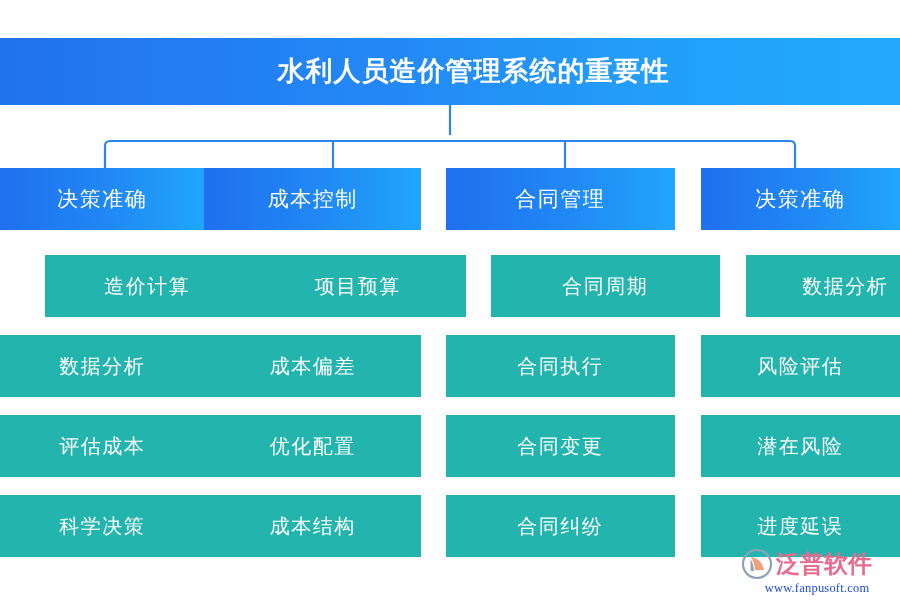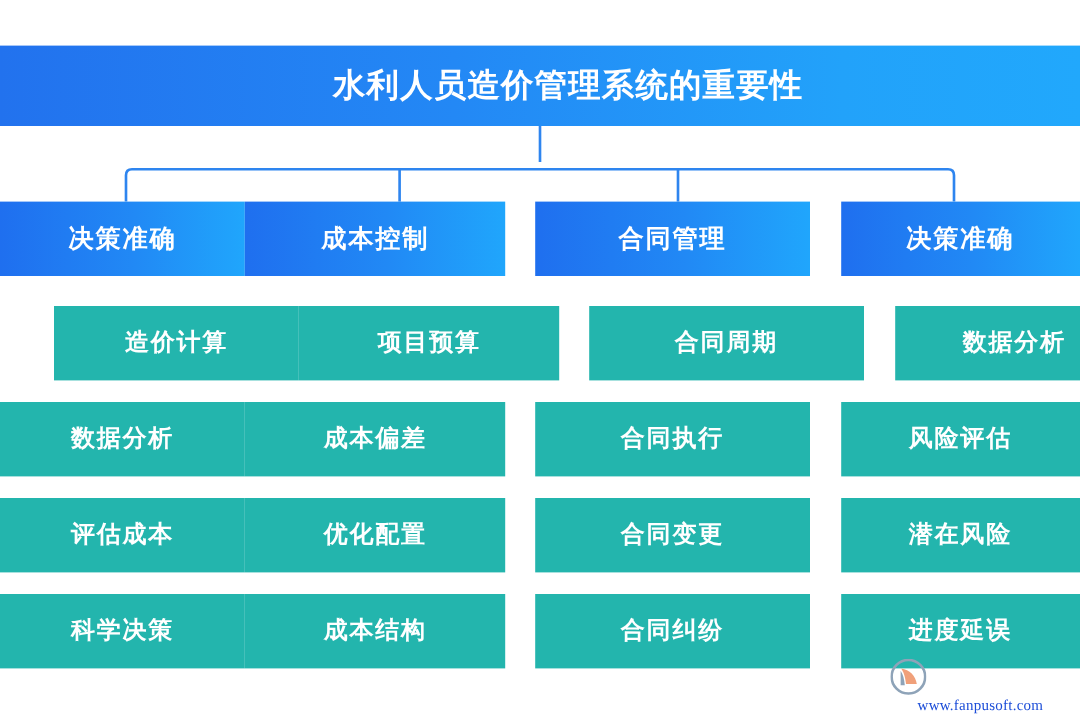--- a/index.html
+++ b/index.html
@@ -77,21 +77,21 @@
   .cell {
     height: 62px;
     display: flex;
     align-items: center;
     justify-content: center;
     box-sizing: border-box;
   }
   .cell-text {
     color: #ffffff;
     font-size: 21px;
-    font-weight: bold;
+    font-weight: normal;
     letter-spacing: 1.5px;
     white-space: nowrap;
     line-height: 1;
     font-family: "Liberation Serif", "DejaVu Serif", serif;
   }
 
   
   .c1 { width: 211px; margin-left: 0px;  }
   .c2 { width: 224px; }
   .c3 { width: 236px; margin-left: 25px; }
@@ -242,17 +242,18 @@
 
   </div>
 
   <div class="logo">
     <div class="logo-row">
       <svg class="logo-mark" viewBox="0 0 30 30" xmlns="http://www.w3.org/2000/svg">
         <circle cx="15" cy="15" r="14" fill="none" stroke="#8ea3b8" stroke-width="2.2"></circle>
         <path d="M 9 8 C 16 9 21 14 22 21 L 13 21 C 12.5 15 11 11 9 8 Z" fill="#f0a07a"></path>
         <path d="M 8.5 10 C 8.5 16 8.5 19 8.5 22 L 12 22 C 11.6 17 10.5 13 8.5 10 Z" fill="#8ea3b8"></path>
       </svg>
+      <span class="logo-word">泛普软件</span>
     </div>
     <div class="logo-url">www.fanpusoft.com</div>
   </div>
 
 </div>
 
 </body></html>

